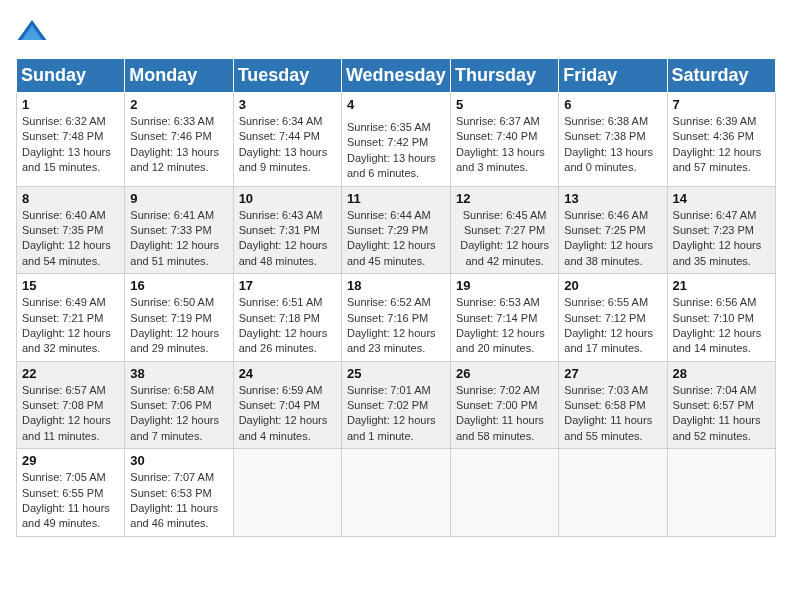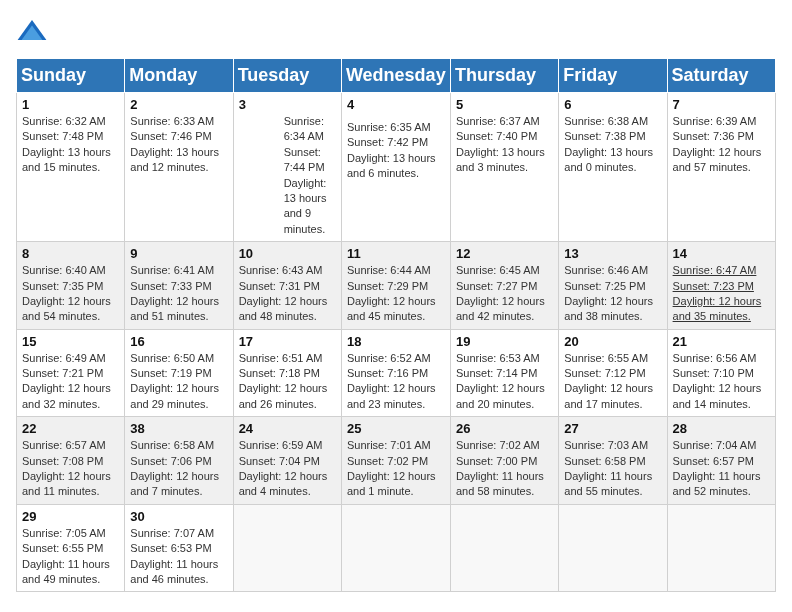--- a/index.html
+++ b/index.html
@@ -129,21 +129,21 @@
         </td>
         <td>
           <span class="day-num">2</span>
           <div class="day-info" style="white-space: pre-line;">Sunrise: 6:33 AM
 Sunset: 7:46 PM
 Daylight: 13 hours
 and 12 minutes.</div>
         </td>
         <td>
           <span class="day-num">3</span>
-          <div class="day-info" style="white-space: pre-line; margin-left: 45px;">Sunrise: 6:34 AM
+          <div class="day-info" style="white-space: pre-line;">Sunrise: 6:34 AM
 Sunset: 7:44 PM
 Daylight: 13 hours
 and 9 minutes.</div>
         </td>
         <td>
           <span class="day-num">4</span>
           <div class="day-info" style="white-space: pre-line; margin-top: 8px;">Sunrise: 6:35 AM
 Sunset: 7:42 PM
 Daylight: 13 hours
 and 6 minutes.</div>
@@ -158,21 +158,21 @@
         <td>
           <span class="day-num">6</span>
           <div class="day-info" style="white-space: pre-line;">Sunrise: 6:38 AM
 Sunset: 7:38 PM
 Daylight: 13 hours
 and 0 minutes.</div>
         </td>
         <td>
           <span class="day-num">7</span>
           <div class="day-info" style="white-space: pre-line;">Sunrise: 6:39 AM
-Sunset: 7:36 PM
+Sunset: 4:36 PM
 Daylight: 12 hours
 and 57 minutes.</div>
         </td>
       </tr>
       <tr>
         <td>
           <span class="day-num">8</span>
           <div class="day-info" style="white-space: pre-line;">Sunrise: 6:40 AM
 Sunset: 7:35 PM
 Daylight: 12 hours
@@ -194,35 +194,35 @@
         </td>
         <td>
           <span class="day-num">11</span>
           <div class="day-info" style="white-space: pre-line;">Sunrise: 6:44 AM
 Sunset: 7:29 PM
 Daylight: 12 hours
 and 45 minutes.</div>
         </td>
         <td>
           <span class="day-num">12</span>
-          <div class="day-info" style="white-space: pre-line;">Sunrise: 6:45 AM
+          <div class="day-info" style="white-space: pre-line; text-align: center;">Sunrise: 6:45 AM
 Sunset: 7:27 PM
 Daylight: 12 hours
 and 42 minutes.</div>
         </td>
         <td>
           <span class="day-num">13</span>
           <div class="day-info" style="white-space: pre-line;">Sunrise: 6:46 AM
 Sunset: 7:25 PM
 Daylight: 12 hours
 and 38 minutes.</div>
         </td>
         <td>
           <span class="day-num">14</span>
-          <div class="day-info" style="white-space: pre-line; text-decoration: underline;">Sunrise: 6:47 AM
+          <div class="day-info" style="white-space: pre-line;">Sunrise: 6:47 AM
 Sunset: 7:23 PM
 Daylight: 12 hours
 and 35 minutes.</div>
         </td>
       </tr>
       <tr>
         <td>
           <span class="day-num">15</span>
           <div class="day-info" style="white-space: pre-line;">Sunrise: 6:49 AM
 Sunset: 7:21 PM

